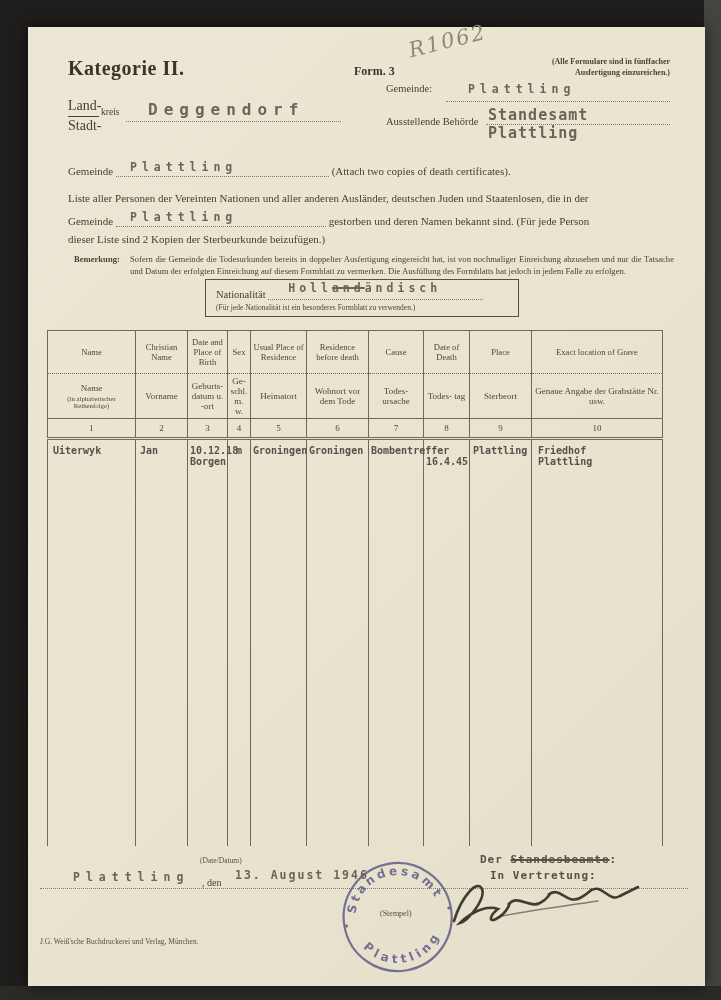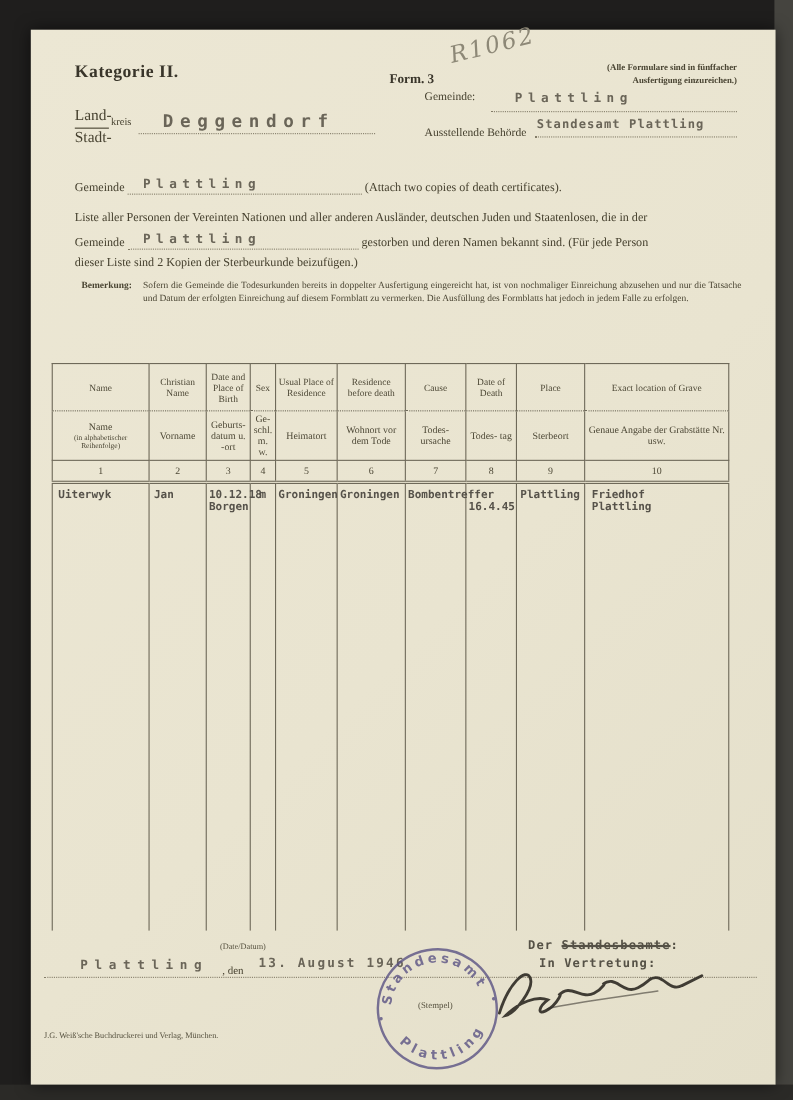--- a/index.html
+++ b/index.html
@@ -14,21 +14,21 @@
     position:absolute;left:28px;top:27px;width:677px;height:959px;
     background:linear-gradient(135deg,#ece7d4 0%,#e9e4d0 55%,#e4dfca 100%);
     box-shadow:0 0 14px rgba(0,0,0,.6);
     color:#46412f;
   }
   .abs{position:absolute;}
   .print{font-family:"Liberation Serif", serif;color:#46412f;}
   .hand{font-family:"DejaVu Sans Mono", monospace;color:#6a6558;font-weight:bold;}
   .hand-dark{font-family:"DejaVu Sans Mono", monospace;color:#555146;font-weight:bold;}
   .dotline{border-bottom:1.5px dotted #837c68;}
-  .title{font-size:16px;font-weight:bold;letter-spacing:.5px;color:#39352a;}
+  .title{font-size:20px;font-weight:bold;letter-spacing:.5px;color:#39352a;}
   .formno{font-size:12px;font-weight:bold;color:#39352a;}
   .copies{font-size:8px;font-weight:bold;text-align:right;line-height:1.35;color:#4a4533;}
   .pencil-ref{font-size:21px;font-style:italic;color:#8d8877;transform:rotate(-14deg);letter-spacing:2px;font-family:"DejaVu Serif",serif;}
   .small-label{font-size:10.5px;}
   .tiny{font-size:7.5px;}
   .para{font-size:11px;line-height:1.55;text-align:justify;width:600px;}
   .bem{font-size:8.6px;line-height:1.35;color:#4a4533;}
   .natbox{border:1.3px solid #565040;padding:5px 10px 4px 10px;width:292px;}
   .struck{text-decoration:line-through;text-decoration-thickness:1.5px;}
   table.main{border-collapse:collapse;table-layout:fixed;width:615px;}
@@ -70,21 +70,21 @@
   <div class="abs dotline" style="left:98px;top:72px;width:215px;height:22px;">
     <span class="hand" style="position:absolute;left:22px;top:1px;font-size:16px;letter-spacing:6px;">Deggendorf</span>
   </div>
 
   <div class="abs print small-label" style="left:358px;top:56px;">Gemeinde:</div>
   <div class="abs dotline" style="left:418px;top:55px;width:224px;height:19px;">
     <span class="hand" style="position:absolute;left:22px;top:0;font-size:11.5px;letter-spacing:5px;">Plattling</span>
   </div>
   <div class="abs print small-label" style="left:358px;top:89px;">Ausstellende Behörde</div>
   <div class="abs dotline" style="left:458px;top:80px;width:184px;height:17px;">
-    <span class="hand" style="position:absolute;left:2px;top:-1px;font-size:11px;letter-spacing:1px;">Standesamt Plattling</span>
+    <span class="hand" style="position:absolute;left:2px;top:-1px;font-size:15px;letter-spacing:1px;">Standesamt Plattling</span>
   </div>
 
   <div class="abs print" style="left:40px;top:136px;font-size:11px;width:600px;">
     <span>Gemeinde</span>
     <span class="dotline" style="display:inline-block;width:213px;height:13px;vertical-align:bottom;position:relative;">
       <span class="hand" style="position:absolute;left:14px;top:-3px;font-size:11.5px;letter-spacing:5px;">Plattling</span>
     </span>
     <span>(Attach two copies of death certificates).</span>
   </div>
 
@@ -96,20 +96,29 @@
     </span>
     <span>gestorben und deren Namen bekannt sind. (Für jede Person</span>
   </div>
   <div class="abs para print" style="left:40px;top:204px;">dieser Liste sind 2 Kopien der Sterbeurkunde beizufügen.)</div>
 
   <div class="abs" style="left:46px;top:227px;width:600px;display:flex;">
     <div class="bem" style="flex:0 0 52px;font-weight:bold;">Bemerkung:</div>
     <div class="bem" style="flex:1;padding-left:4px;text-align:justify;">Sofern die Gemeinde die Todesurkunden bereits in doppelter Ausfertigung eingereicht hat, ist von nochmaliger Einreichung abzusehen und nur die Tatsache und Datum der erfolgten Einreichung auf diesem Formblatt zu vermerken. Die Ausfüllung des Formblatts hat jedoch in jedem Falle zu erfolgen.</div>
   </div>
 
+  <div class="abs natbox" style="left:177px;top:252px;">
+    <div style="font-size:10.5px;white-space:nowrap;">
+      <span>Nationalität</span>
+      <span class="dotline" style="display:inline-block;width:215px;height:14px;vertical-align:bottom;position:relative;">
+        <span class="hand" style="position:absolute;left:20px;top:-4px;font-size:11.5px;letter-spacing:4px;"><span>Holl</span><span class="struck">and</span><span>ändisch</span></span>
+      </span>
+    </div>
+    <div class="tiny" style="margin-top:3px;color:#4a4533;">(Für jede Nationalität ist ein besonderes Formblatt zu verwenden.)</div>
+  </div>
 
   <table class="main abs" style="left:19px;top:303px;">
     <colgroup>
       <col style="width:88px">
         <col style="width:52px">
         <col style="width:40px">
         <col style="width:23px">
       <col style="width:56px">
         <col style="width:62px">
         <col style="width:55px">

